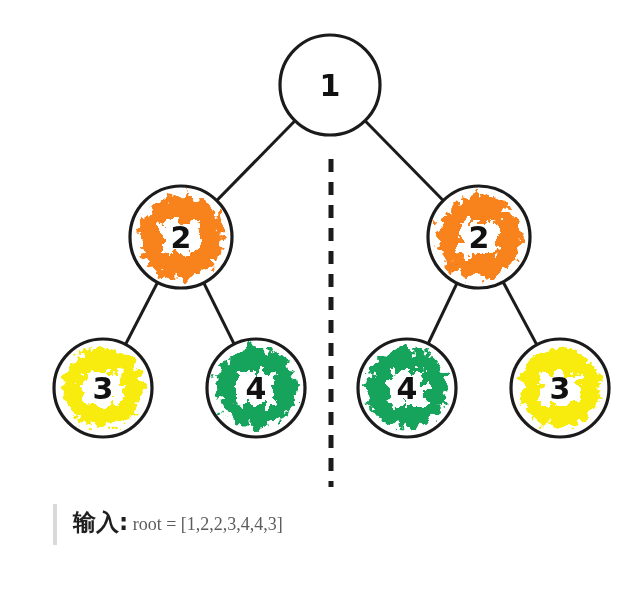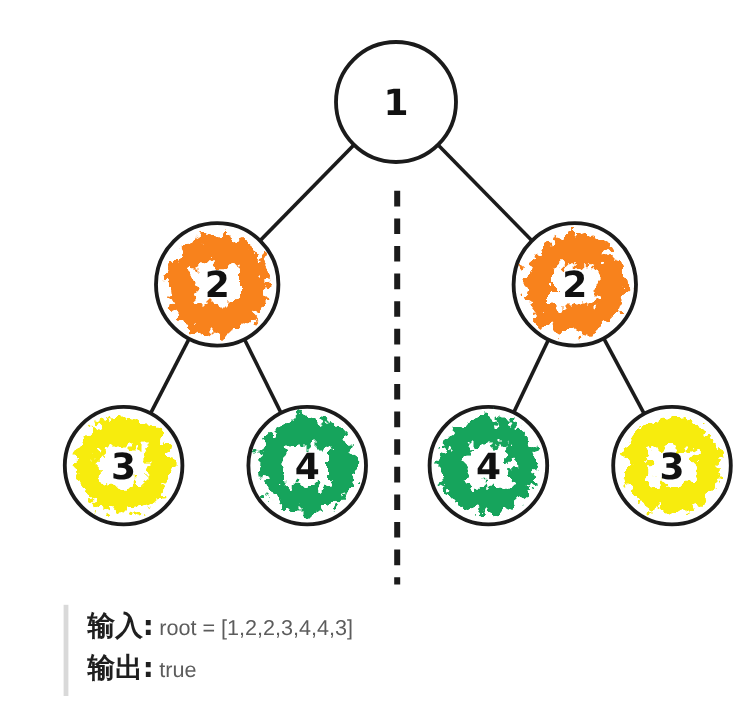--- a/index.html
+++ b/index.html
@@ -28,21 +28,21 @@
     line-height: 32px;
     white-space: nowrap;
   }
   .io-label {
     font-family: "DejaVu Sans", "Liberation Sans", sans-serif;
     font-weight: bold;
     font-size: 23px;
     color: var(--label-color, #1f1f1f);
   }
   .io-code {
-    font-family: Liberation Sans, sans-serif;
+    font-family: Liberation Serif, serif;
     font-size: 18px;
     color: var(--code-color, #5c5c5c);
   }
 </style>
 </head>
 <body>
 
 <div class="canvas">
 
   <svg id="tree-svg" width="628" height="500" viewBox="0 0 628 500">
@@ -99,19 +99,15 @@
         <rect x="541" y="372" width="38" height="32" rx="4" fill="#ffffff" filter="url(#scribble)"></rect>
         <text x="560" y="388" dy="0.36em" text-anchor="middle" fill="#111111" class="node-num">3</text>
       </g>
     </svg>
 
   <div class="io-block" style="--bar-color: #d9d9d9; --label-color: #1f1f1f; --code-color: #5c5c5c;">
     <div class="io-line">
       <span class="io-label">输入:</span>
       <span class="io-code">root = [1,2,2,3,4,4,3]</span>
     </div>
-    <div class="io-line">
-      <span class="io-label">输出:</span>
-      <span class="io-code">true</span>
-    </div>
   </div>
 
 </div>
 
 </body></html>

